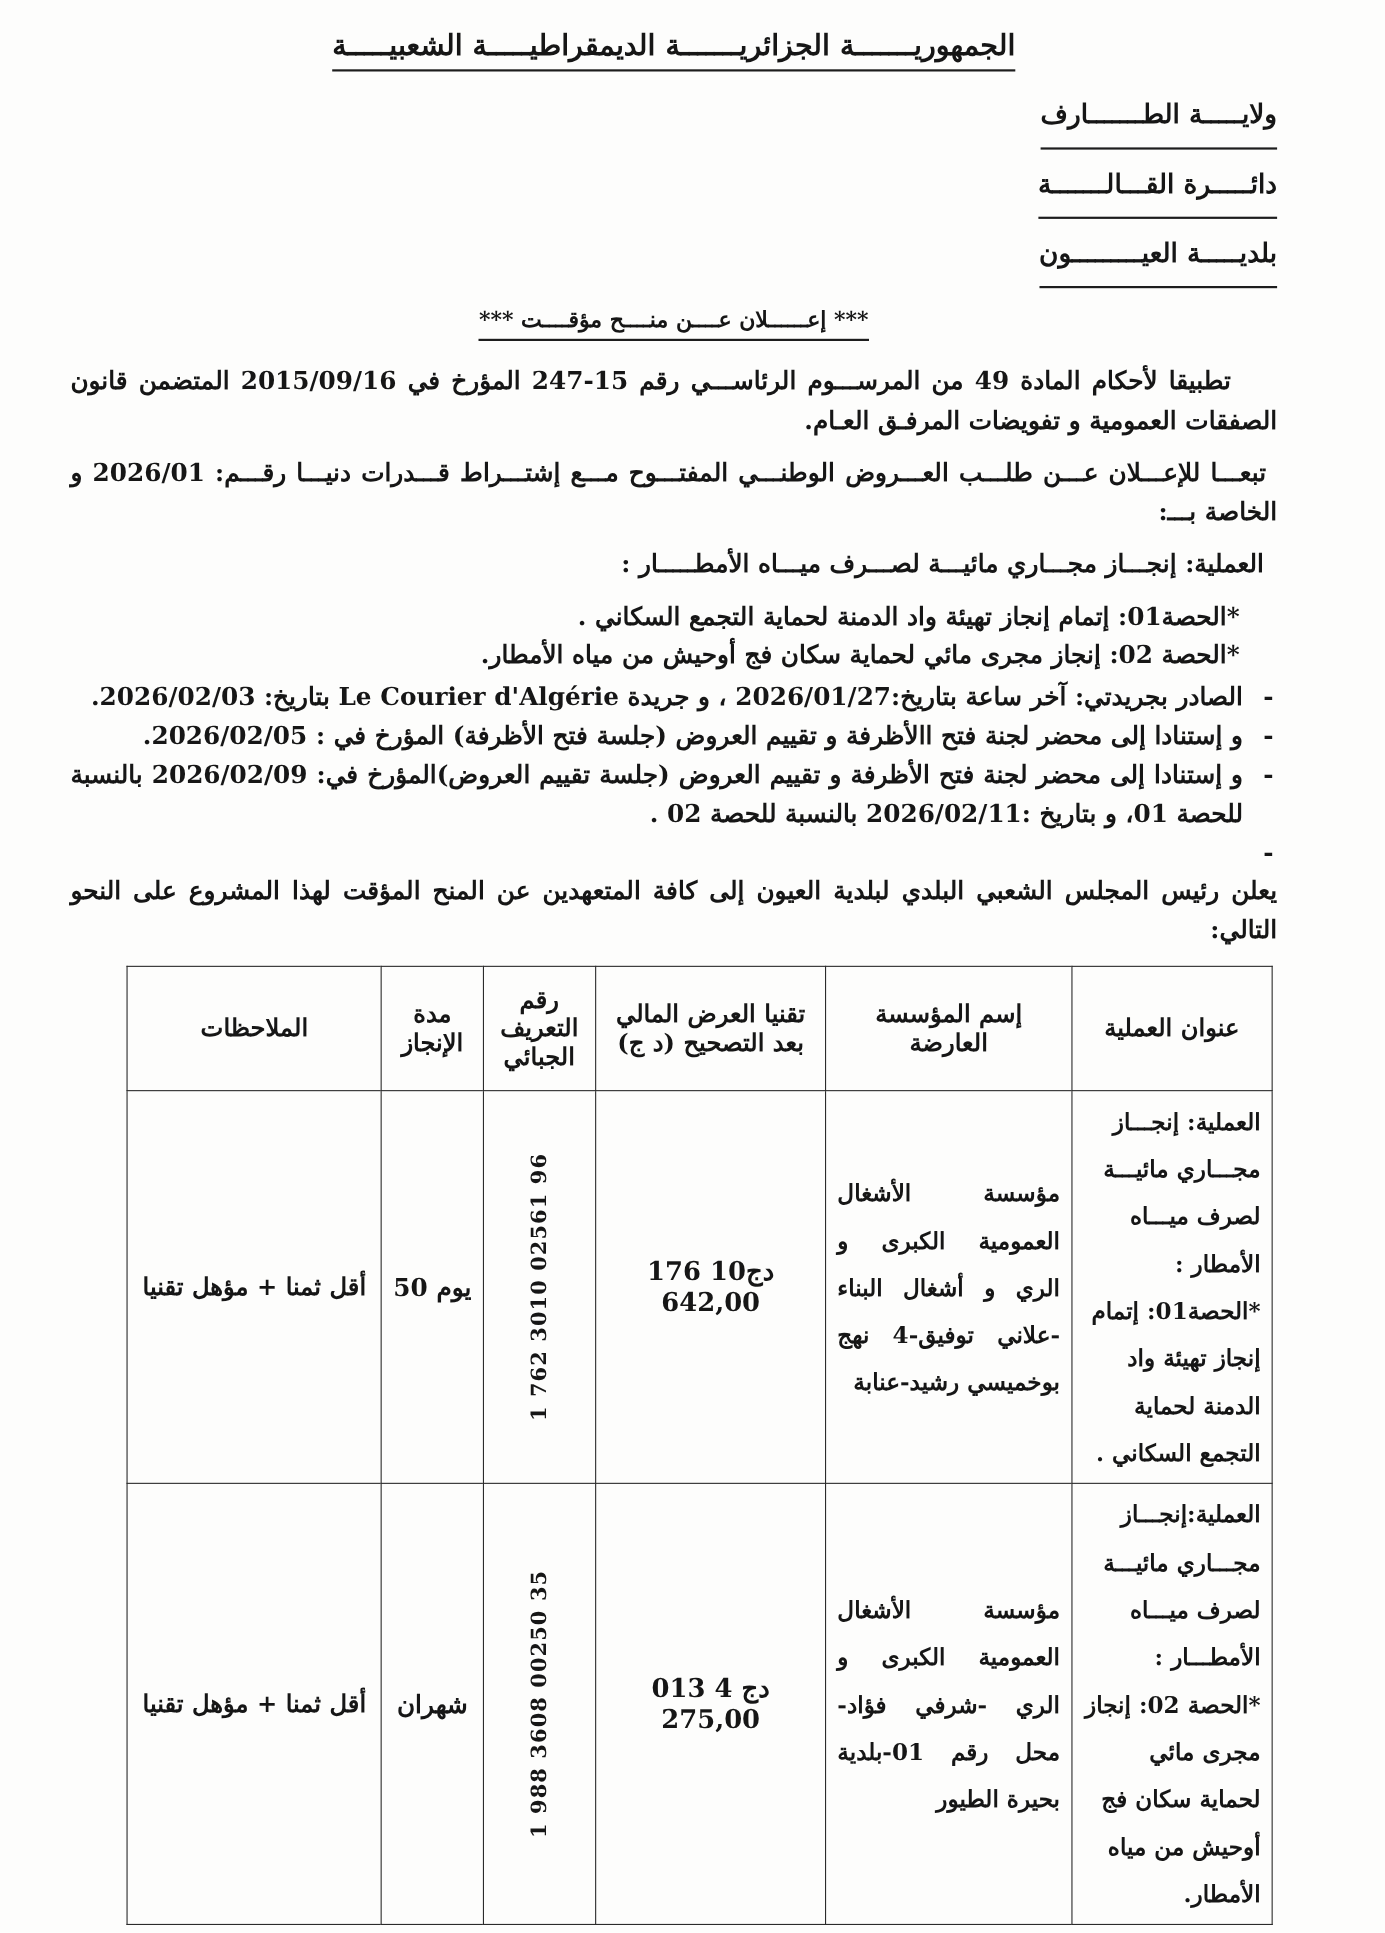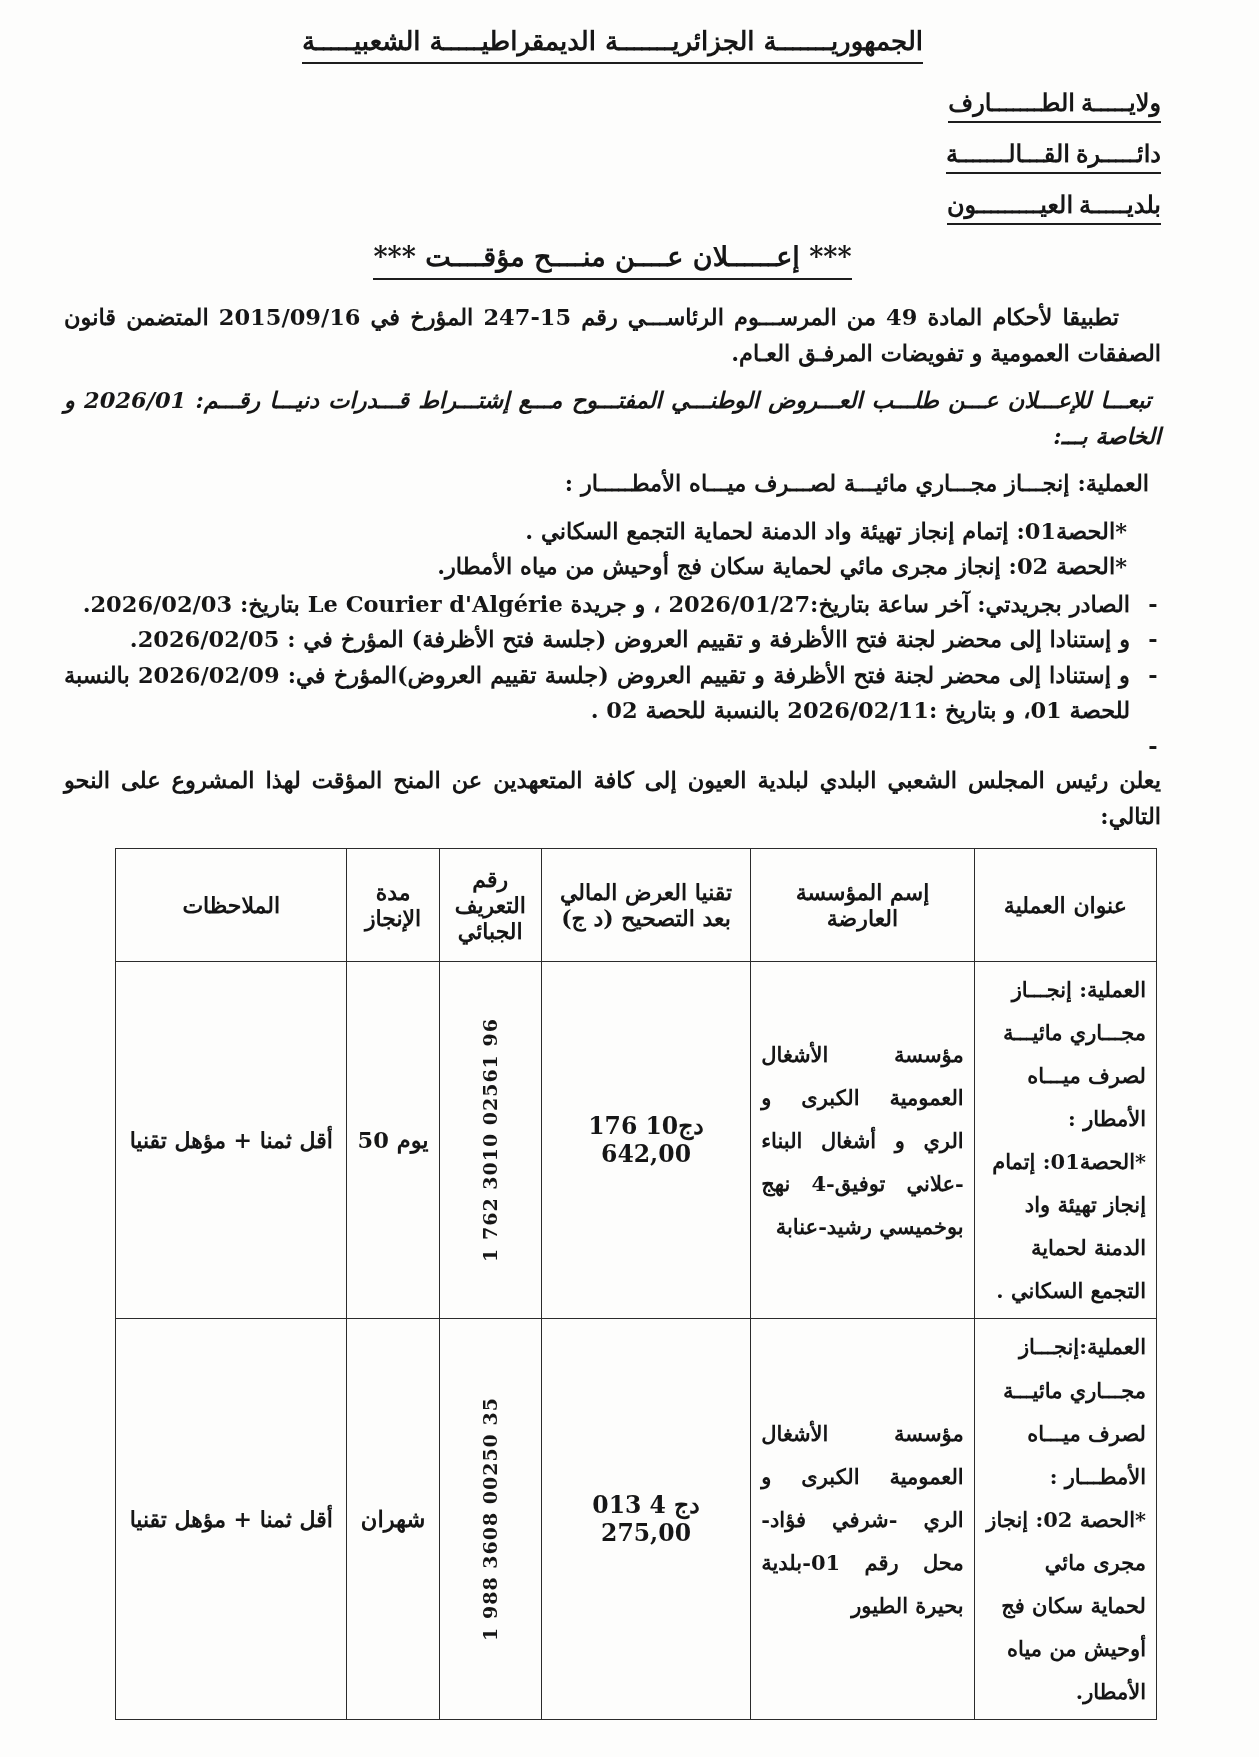--- a/index.html
+++ b/index.html
@@ -7,26 +7,26 @@
     width:1259px;height:1757px;box-sizing:border-box;position:relative;
     background:#fdfdfc;color:#161616;direction:rtl;
     font-family:"DejaVu Serif","Liberation Serif",serif;
     padding:26px 98px 0 64px;overflow:hidden;
   }
   .center{text-align:center;}
   .u{display:inline-block;border-bottom:2.5px solid #1d1d1d;padding-bottom:6px;}
   .republic{font-size:26px;font-weight:bold;}
   .region{text-align:right;margin-top:24px;font-size:24px;font-weight:bold;}
   .region .line{margin-bottom:16px;}
-  .region .u{border-bottom-width:2px;padding-bottom:4px;font-family:Liberation Serif, serif;}
-  .ann{margin-top:10px;font-size:27px;font-weight:bold;text-align:center;}
+  .region .u{border-bottom-width:2px;padding-bottom:16px;}
+  .ann{margin-top:10px;font-size:20px;font-weight:bold;text-align:center;}
   .stat{margin-top:14px;font-size:24px;font-weight:bold;}
   .bodytext{font-size:22.5px;font-weight:bold;line-height:1.58;text-align:justify;}
   .p-law{margin:20px 0 0 0;text-indent:42px;}
-  .p-tender{margin:12px 0 0 0;text-indent:10px;font-style:italic;}
+  .p-tender{margin:12px 0 0 0;text-indent:10px;}
   .p-op{margin:12px;}
   .p-lot{margin:0 34px 0 0;}
   .bullets{margin-top:2px;}
   .bullet{display:flex;gap:15px;align-items:flex-start;}
   .bullet .dash{flex:0 0 16px;text-align:center;}
   .bullet .txt{flex:1;text-align:justify;}
   .bullet.empty{height:28px;}
   .p-announce{margin:6px 0 0 0;}
   table.awards{
     border-collapse:collapse;table-layout:fixed;width:1042px;

